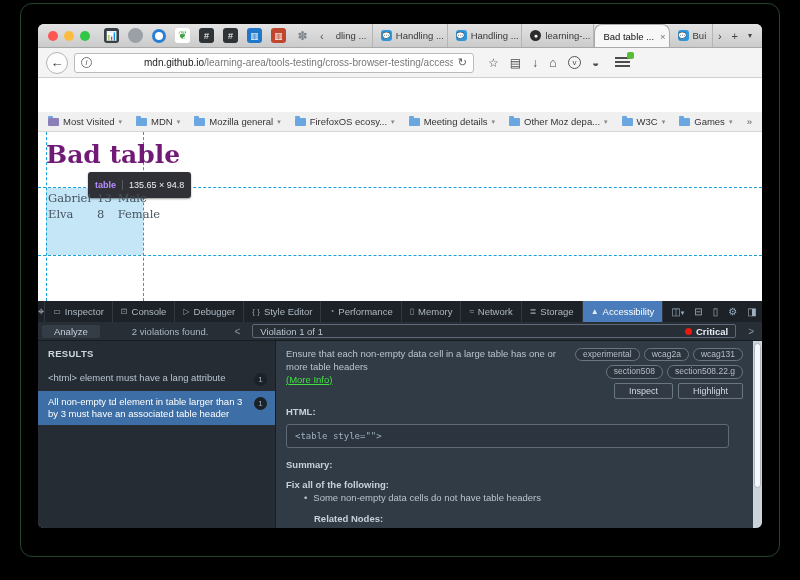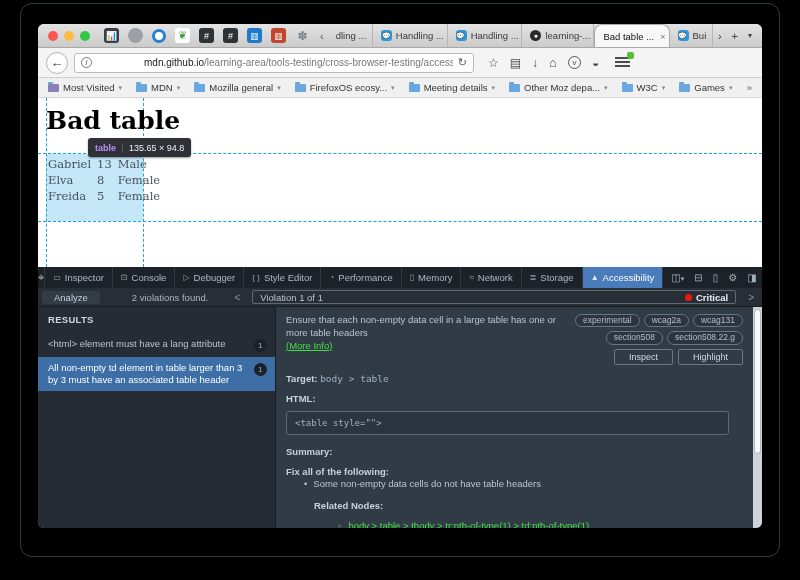--- a/index.html
+++ b/index.html
@@ -33,35 +33,35 @@
   .urlreload { margin-left:auto; color:#555; font-size:11px; }
   .navicons { display:flex; align-items:center; gap:11px; margin-left:8px; color:#4d4d4d; font-size:12px; }
   .navicons .ic { line-height:1; }
   .pocketic { width:13px; height:13px; border:1px solid #555; border-radius:50%; font-size:8px; display:flex; align-items:center; justify-content:center; }
   .hamburger { width:15px; height:11px; position:relative; margin-left:10px; }
   .hamburger span { position:absolute; left:0; width:100%; height:2px; background:#4d4d4d; }
   .hamburger span:nth-child(1){top:0;} .hamburger span:nth-child(2){top:4px;} .hamburger span:nth-child(3){top:8px;}
   .updot { position:absolute; right:-4px; top:-5px; width:7px; height:7px; background:#57bd35; border-radius:2px; color:#fff; font-size:6px; text-align:center; line-height:7px; }
 
   
-  .bookmarks { height:20px; background:#f0f0f0; border-bottom:1px solid #d6d6d6; display:flex; align-items:center; padding:0 10px; gap:14px; font-size:9.5px; color:#333; }
+  .bookmarks { height:20px; background:#f0f0f0; border-bottom:1px solid #d6d6d6; display:flex; align-items:center; padding:0 10px; gap:14px; font-size:9.5px; color:#333;margin-top:34px; }
   .bm { display:flex; align-items:center; gap:4px; white-space:nowrap; }
   .folder { width:11px; height:8px; background:#6aa7e0; border-radius:1px; position:relative; flex:none; }
   .folder::before { content:""; position:absolute; top:-2px; left:0; width:5px; height:2px; background:#6aa7e0; border-radius:1px 1px 0 0; }
   .bm .caret { color:#888; font-size:7px; }
   .bm-overflow { margin-left:auto; color:#555; }
 
   
   .content { position:relative; height:169px; background:#fff; overflow:hidden; }
   .guide-h, .guide-v { position:absolute; }
   .guide-h { left:0; width:100%; border-top:1px dashed #17a2dd; }
   .guide-v { top:0; height:100%; border-left:1px dashed #17a2dd; }
   .hl-region { position:absolute; left:8px; top:56px; width:97px; height:67px; background:rgba(140,205,240,.5); }
-  .page-h1 { position:absolute; left:8px; top:8px; font-family:"DejaVu Serif","Liberation Serif",serif; font-weight:bold; font-size:25px; color:#000000; }
-  .tooltip { position:absolute; left:50px; top:40px; height:19px; background:#2f3137; border-radius:3px; display:flex; align-items:center; padding:0 7px; gap:6px; font-size:9px; box-shadow:0 1px 2px rgba(0,0,0,.4); }
+  .page-h1 { position:absolute; left:8px; top:8px; font-family:"DejaVu Serif","Liberation Serif",serif; font-weight:bold; font-size:25px; color:#701a75; }
+  .tooltip { position:absolute; left:50px; top:40px; height:26px; background:#2f3137; border-radius:3px; display:flex; align-items:center; padding:0 7px; gap:6px; font-size:9px; box-shadow:0 1px 2px rgba(0,0,0,.4); }
   .tooltip .tag { color:#b98eff; font-weight:bold; }
   .tooltip .sep { width:1px; height:10px; background:#56585e; }
   .tooltip .dims { color:#f0f0f0; }
   .ptable { position:absolute; left:10px; top:58px; font-family:"DejaVu Serif","Liberation Serif",serif; font-size:11.5px; color:#46535f; border-collapse:collapse; }
   .ptable td { padding:1px 6px 1px 0; white-space:nowrap; }
 
   
   .devtools { height:261px; background:#252c33; display:flex; flex-direction:column; font-size:9.5px; color:#b8c4d1; }
   .dt-tabbar { height:21px; background:#1c2228; display:flex; align-items:stretch; flex:none; color:#aeb8c2; }
   .dt-pick { width:24px; display:flex; align-items:center; justify-content:center; border-right:1px solid #31383f; font-size:11px; }
@@ -252,25 +252,20 @@
       <tr>
         <td>Gabriel</td>
         <td>13</td>
         <td>Male</td>
       </tr>
       <tr>
         <td>Elva</td>
         <td>8</td>
         <td>Female</td>
       </tr>
-      <tr>
-        <td>Freida</td>
-        <td>5</td>
-        <td>Female</td>
-      </tr>
     </tbody>
       </table>
   </div>
 
   <div class="devtools">
     <div class="dt-tabbar">
       <div class="dt-pick">
           <span>⌖</span>
         </div>
       <div class="dt-tab">
@@ -362,24 +357,20 @@
               <span class="pill">section508</span>
               <span class="pill">section508.22.g</span>
             </div>
             <div class="btnrow">
               <span class="dtbtn">Inspect</span>
               <span class="dtbtn">Highlight</span>
             </div>
           </div>
         </div>
 
-        <div class="target-row">
-          <span class="lbl">Target:</span>
-          <span class="mono">body &gt; table</span>
-        </div>
 
         <div class="html-row">
           <span class="lbl">HTML:</span>
           <div class="codebox">&lt;table style=""&gt;</div>
         </div>
 
         <div class="summary-row">
           <span class="lbl">Summary:</span>
         </div>
         <div class="fix-row">Fix all of the following:</div>

